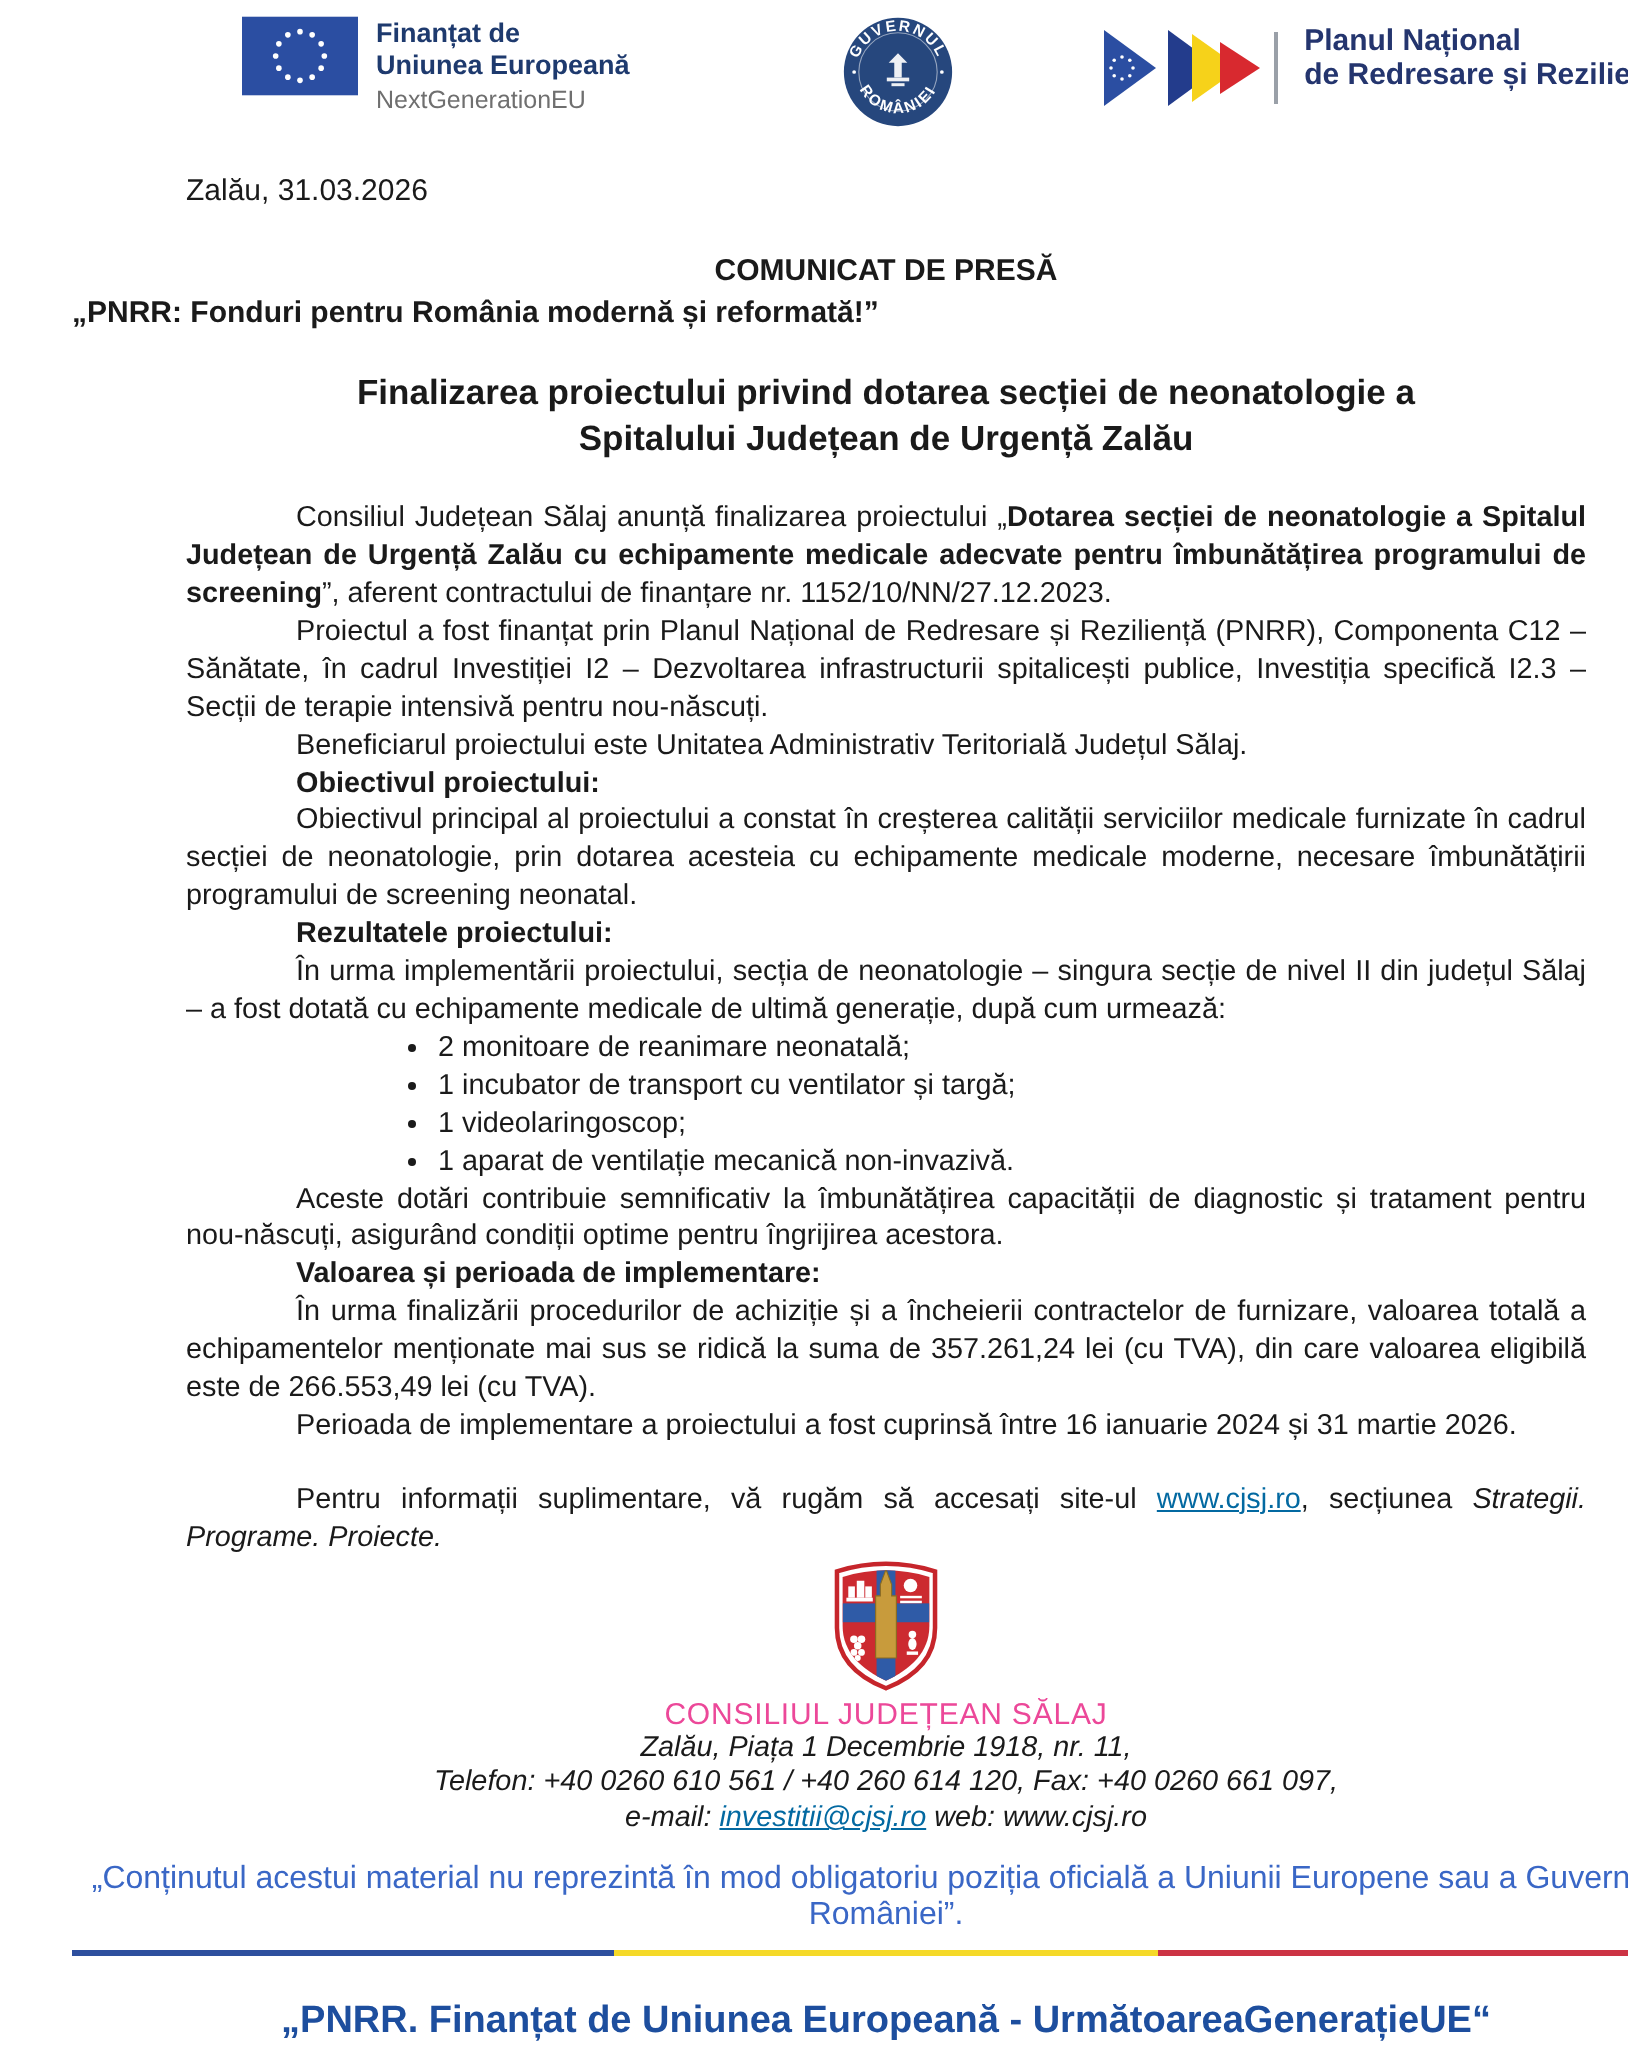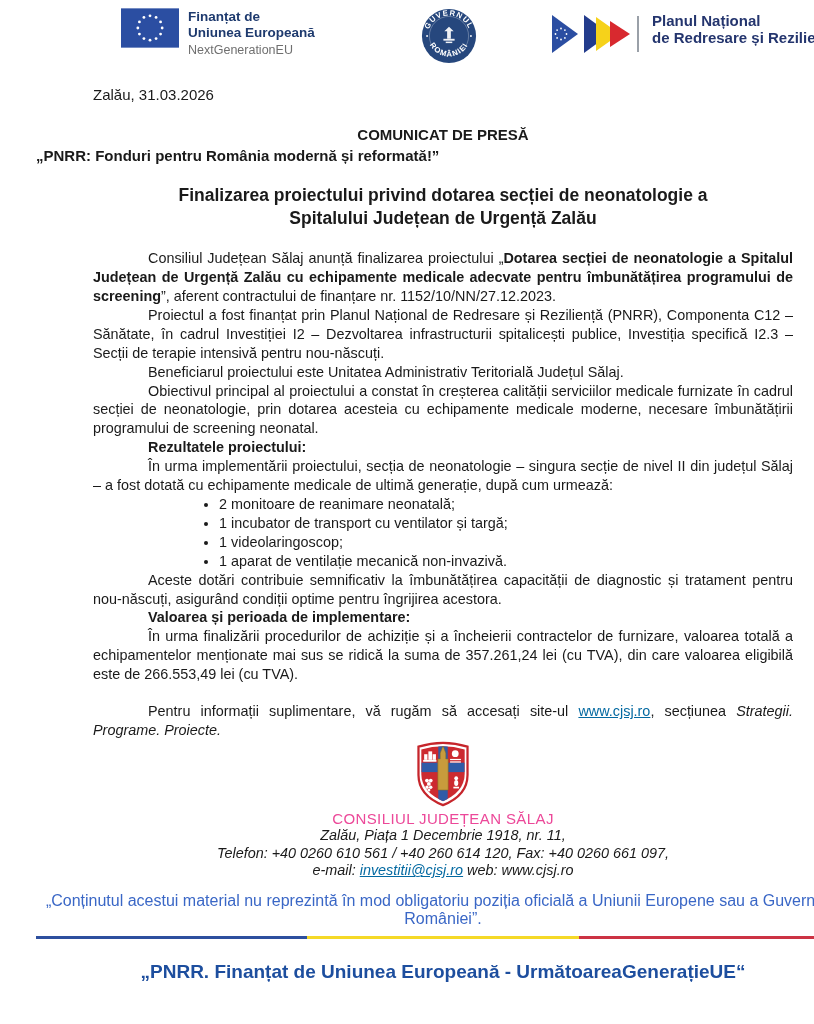--- a/index.html
+++ b/index.html
@@ -133,32 +133,34 @@
   <div class="slogan">„PNRR: Fonduri pentru România modernă și reformată!”</div>
   <div class="doc-title">
     <div>Finalizarea proiectului privind dotarea secției de neonatologie a</div>
     <div>Spitalului Județean de Urgență Zalău</div>
   </div>
 
   <div class="content">
     <p><span>Consiliul Județean Sălaj anunță finalizarea proiectului „</span><b>Dotarea secției de neonatologie a Spitalul Județean de Urgență Zalău cu echipamente medicale adecvate pentru îmbunătățirea programului de screening</b><span>”, aferent contractului de finanțare nr. 1152/10/NN/27.12.2023.</span></p>
     <p>Proiectul a fost finanțat prin Planul Național de Redresare și Reziliență (PNRR), Componenta C12 – Sănătate, în cadrul Investiției I2 – Dezvoltarea infrastructurii spitalicești publice, Investiția specifică I2.3 – Secții de terapie intensivă pentru nou-născuți.</p>
     <p>Beneficiarul proiectului este Unitatea Administrativ Teritorială Județul Sălaj.</p>
+    <p class="h-bold">Obiectivul proiectului:</p>
     <p>Obiectivul principal al proiectului a constat în creșterea calității serviciilor medicale furnizate în cadrul secției de neonatologie, prin dotarea acesteia cu echipamente medicale moderne, necesare îmbunătățirii programului de screening neonatal.</p>
     <p class="h-bold">Rezultatele proiectului:</p>
     <p>În urma implementării proiectului, secția de neonatologie – singura secție de nivel II din județul Sălaj – a fost dotată cu echipamente medicale de ultimă generație, după cum urmează:</p>
     <ul class="equip">
       <li>2 monitoare de reanimare neonatală;</li>
       <li>1 incubator de transport cu ventilator și targă;</li>
       <li>1 videolaringoscop;</li>
       <li>1 aparat de ventilație mecanică non-invazivă.</li>
     </ul>
     <p>Aceste dotări contribuie semnificativ la îmbunătățirea capacității de diagnostic și tratament pentru nou-născuți, asigurând condiții optime pentru îngrijirea acestora.</p>
     <p class="h-bold">Valoarea și perioada de implementare:</p>
     <p>În urma finalizării procedurilor de achiziție și a încheierii contractelor de furnizare, valoarea totală a echipamentelor menționate mai sus se ridică la suma de 357.261,24 lei (cu TVA), din care valoarea eligibilă este de 266.553,49 lei (cu TVA).</p>
+    <p>Perioada de implementare a proiectului a fost cuprinsă între 16 ianuarie 2024 și 31 martie 2026.</p>
     <p class="info-p"><span>Pentru informații suplimentare, vă rugăm să accesați site-ul </span><a href="#" class="doc-link">www.cjsj.ro</a><span>, secțiunea </span><span class="ital">Strategii. Programe. Proiecte.</span></p>
   </div>
 
   <div class="crest-wrap">
     <svg width="58" height="66" viewBox="0 0 60 70">
       <defs>
         <clipPath id="shieldClip">
           <path d="M7 9 Q30 2 53 9 V35 C53 49 43 58 30 64 C17 58 7 49 7 35 Z"></path>
         </clipPath>
       </defs>

